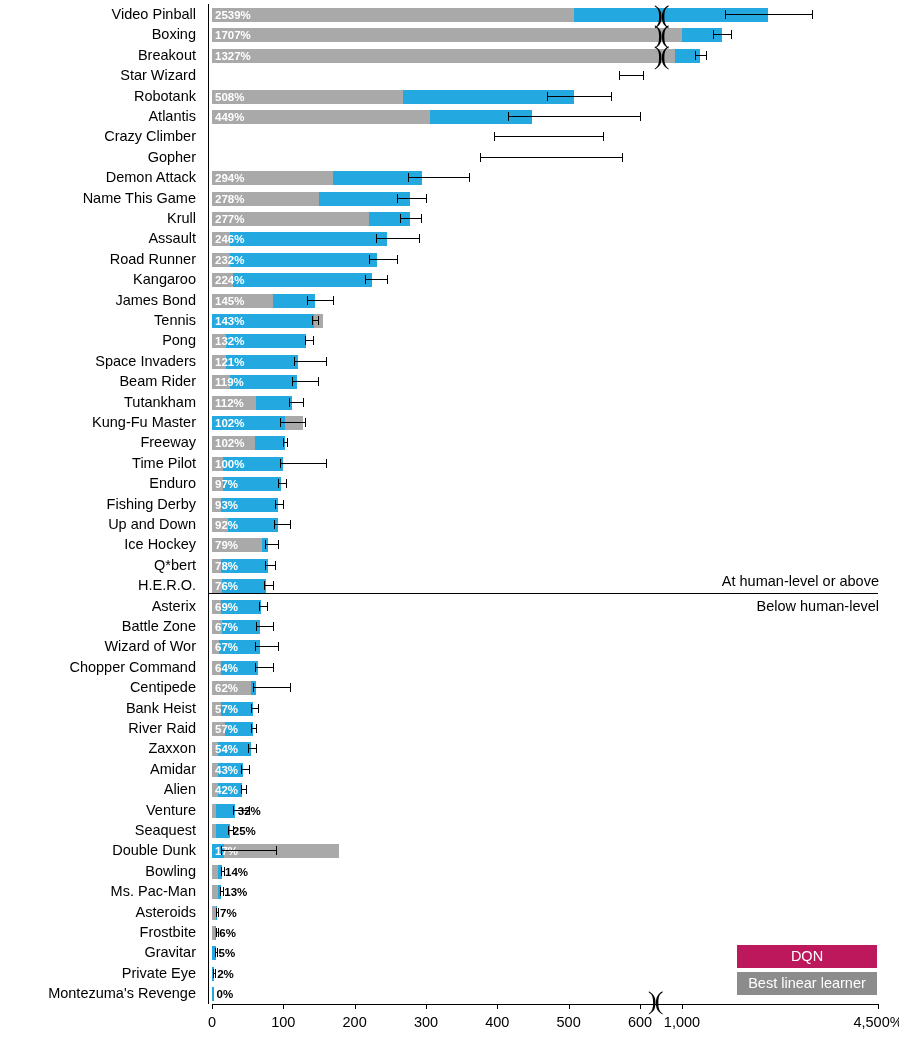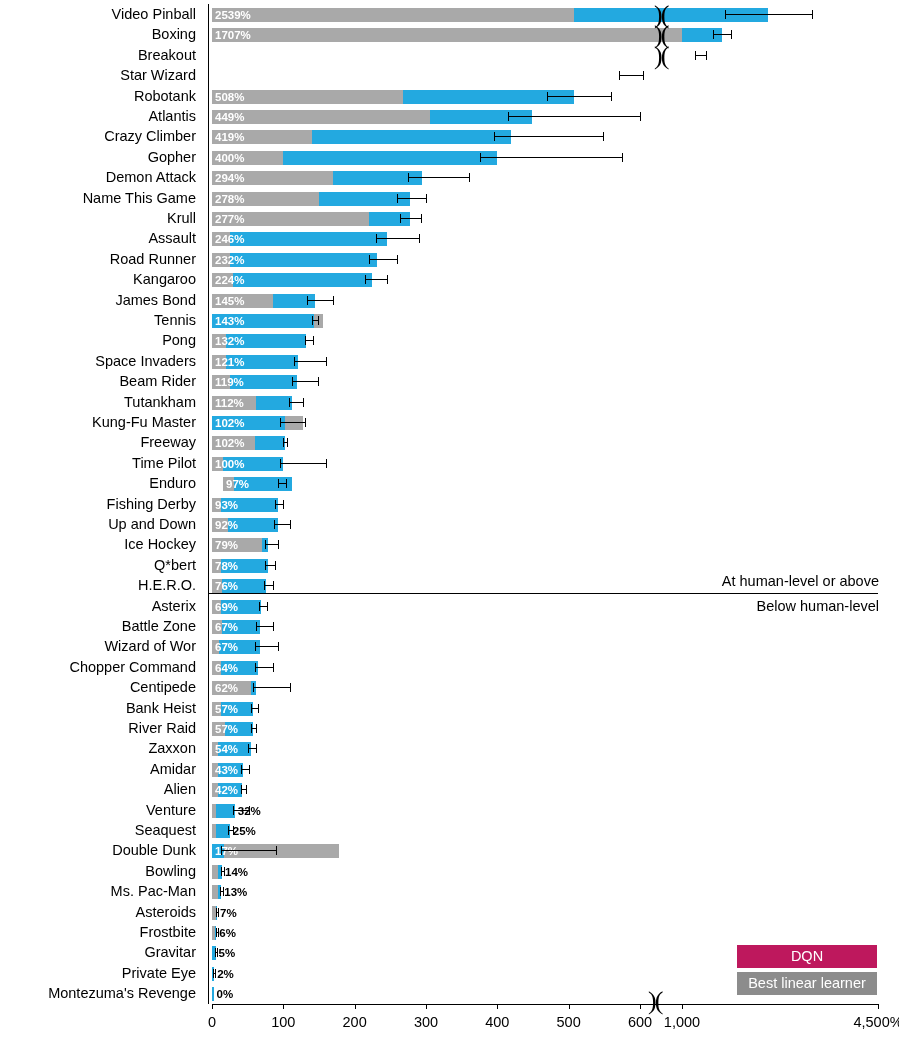--- a/index.html
+++ b/index.html
@@ -227,20 +227,25 @@
       <div class="err-cap" style="left: 512.56px; top: 6px;"></div>
       <div class="err-cap" style="left: 600.48px; top: 6px;"></div>
       <div class="bar-wrap" style="top: 24.4px; left: 0px; width: 509.592px;">
         <div class="bar-gray" style="width: 470px;"></div>
         <div class="bar-blue" style="left: 470px; width: 39.592px;"></div>
         <div class="pct">1707%</div>
       </div>
       <div class="err-line" style="left: 500.8px; width: 18.48px; top: 30.4px;"></div>
       <div class="err-cap" style="left: 500.8px; top: 26.4px;"></div>
       <div class="err-cap" style="left: 519.28px; top: 26.4px;"></div>
+      <div class="bar-wrap" style="top: 44.8px; left: 0px; width: 488.312px;">
+        <div class="bar-gray" style="width: 462.65px;"></div>
+        <div class="bar-blue" style="left: 462.65px; width: 25.662px;"></div>
+        <div class="pct">1327%</div>
+      </div>
       <div class="err-line" style="left: 482.88px; width: 11.2px; top: 50.8px;"></div>
       <div class="err-cap" style="left: 482.88px; top: 46.8px;"></div>
       <div class="err-cap" style="left: 494.08px; top: 46.8px;"></div>
       <div class="err-line" style="left: 406.6px; width: 24.025px; top: 71.2px;"></div>
       <div class="err-cap" style="left: 406.6px; top: 67.2px;"></div>
       <div class="err-cap" style="left: 430.625px; top: 67.2px;"></div>
       <div class="bar-wrap" style="top: 85.6px; left: 0px; width: 362.373px;">
         <div class="bar-gray" style="width: 191.173px;"></div>
         <div class="bar-blue" style="left: 191.173px; width: 171.2px;"></div>
         <div class="pct">508%</div>
@@ -249,33 +254,23 @@
       <div class="err-cap" style="left: 335.267px; top: 87.6px;"></div>
       <div class="err-cap" style="left: 399.467px; top: 87.6px;"></div>
       <div class="bar-wrap" style="top: 106px; left: 0px; width: 320.287px;">
         <div class="bar-gray" style="width: 217.567px;"></div>
         <div class="bar-blue" style="left: 217.567px; width: 102.72px;"></div>
         <div class="pct">449%</div>
       </div>
       <div class="err-line" style="left: 296.033px; width: 131.967px; top: 112px;"></div>
       <div class="err-cap" style="left: 296.033px; top: 108px;"></div>
       <div class="err-cap" style="left: 428px; top: 108px;"></div>
-      <div class="bar-wrap" style="top: 126.4px; left: 0px; width: 298.887px;">
-        <div class="bar-gray" style="width: 99.8667px;"></div>
-        <div class="bar-blue" style="left: 99.8667px; width: 199.02px;"></div>
-        <div class="pct">419%</div>
-      </div>
       <div class="err-line" style="left: 281.767px; width: 109.14px; top: 132.4px;"></div>
       <div class="err-cap" style="left: 281.767px; top: 128.4px;"></div>
       <div class="err-cap" style="left: 390.907px; top: 128.4px;"></div>
-      <div class="bar-wrap" style="top: 146.8px; left: 0px; width: 285.333px;">
-        <div class="bar-gray" style="width: 71.3333px;"></div>
-        <div class="bar-blue" style="left: 71.3333px; width: 214px;"></div>
-        <div class="pct">400%</div>
-      </div>
       <div class="err-line" style="left: 267.5px; width: 142.667px; top: 152.8px;"></div>
       <div class="err-cap" style="left: 267.5px; top: 148.8px;"></div>
       <div class="err-cap" style="left: 410.167px; top: 148.8px;"></div>
       <div class="bar-wrap" style="top: 167.2px; left: 0px; width: 209.72px;">
         <div class="bar-gray" style="width: 121.267px;"></div>
         <div class="bar-blue" style="left: 121.267px; width: 88.4533px;"></div>
         <div class="pct">294%</div>
       </div>
       <div class="err-line" style="left: 196.167px; width: 60.6333px; top: 173.2px;"></div>
       <div class="err-cap" style="left: 196.167px; top: 169.2px;"></div>
@@ -385,21 +380,21 @@
       <div class="err-cap" style="left: 71.3333px; top: 434.4px;"></div>
       <div class="err-cap" style="left: 74.9px; top: 434.4px;"></div>
       <div class="bar-wrap" style="top: 452.8px; left: 0px; width: 71.3333px;">
         <div class="bar-gray" style="width: 10.7px;"></div>
         <div class="bar-blue" style="left: 10.7px; width: 60.6333px;"></div>
         <div class="pct">100%</div>
       </div>
       <div class="err-line" style="left: 67.7667px; width: 46.3667px; top: 458.8px;"></div>
       <div class="err-cap" style="left: 67.7667px; top: 454.8px;"></div>
       <div class="err-cap" style="left: 114.133px; top: 454.8px;"></div>
-      <div class="bar-wrap" style="top: 473.2px; left: 0px; width: 57px; margin-left: 11px;">
+      <div class="bar-wrap" style="top: 473.2px; left: 0px; width: 57px;">
         <div class="bar-gray" style="width: 10.7px;"></div>
         <div class="bar-blue" style="left: 10.7px; width: 58.4933px;"></div>
         <div class="pct">97%</div>
       </div>
       <div class="err-line" style="left: 65.6267px; width: 8.56px; top: 479.2px;"></div>
       <div class="err-cap" style="left: 65.6267px; top: 475.2px;"></div>
       <div class="err-cap" style="left: 74.1867px; top: 475.2px;"></div>
       <div class="bar-wrap" style="top: 493.6px; left: 0px; width: 66.34px;">
         <div class="bar-gray" style="width: 8.56px;"></div>
         <div class="bar-blue" style="left: 8.56px; width: 57.78px;"></div>

